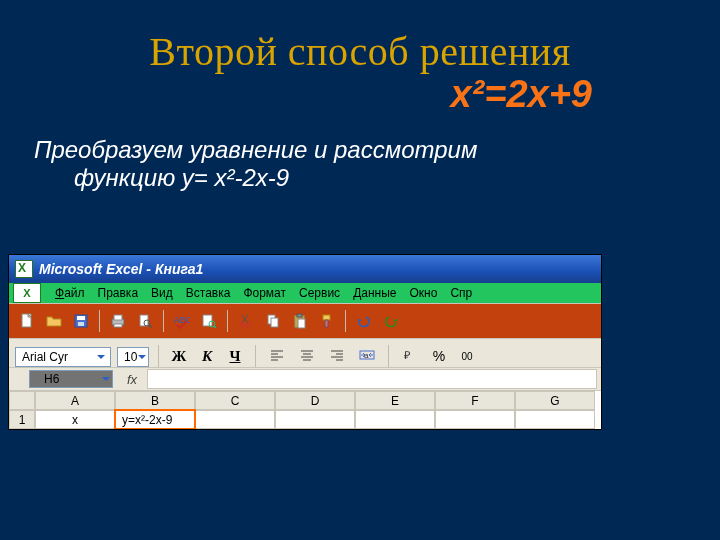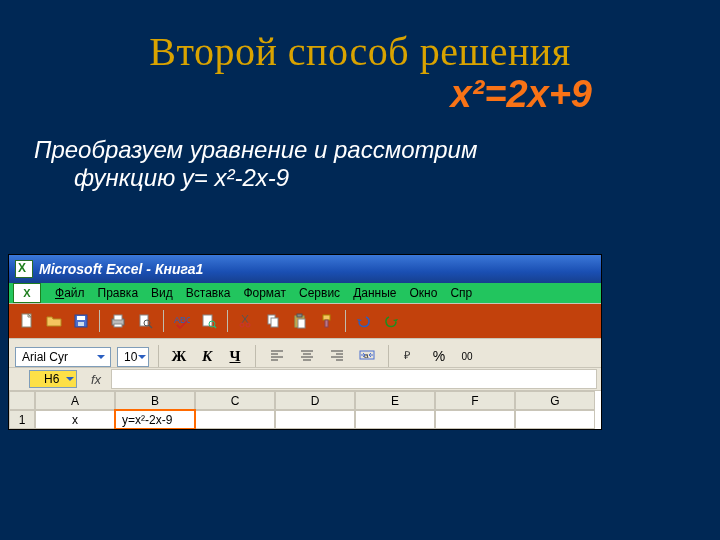--- a/index.html
+++ b/index.html
@@ -30,21 +30,21 @@
   
   .fmt{height:28px;background:#eae6d9;border-bottom:1px solid #c9c5b8;display:flex;align-items:flex-end;padding:0 6px;gap:6px;font-size:12px;}
   .combo{height:20px;background:#fff;border:1px solid #7f9db9;display:flex;align-items:center;justify-content:space-between;padding:0 2px 0 6px;box-sizing:border-box;}
   .combo .dd{width:14px;height:14px;display:flex;align-items:center;justify-content:center;}
   .combo .dd svg{width:8px;height:8px;}
   .fbtn{width:22px;height:22px;display:flex;align-items:center;justify-content:center;font:bold 15px "Times New Roman";}
   .fbtn.u{text-decoration:underline;}
 
   
   .fx{height:22px;background:#eae6d9;border-bottom:1px solid #c9c5b8;display:flex;align-items:center;padding:0;}
-  .namebox{width:48px;height:18px;background:#fde047;border:1px solid #7f9db9;margin:0 4px 0 20px;display:flex;align-items:center;justify-content:space-between;padding:0 2px 0 14px;font-size:12px;box-sizing:border-box;}
+  .namebox{width:84px;height:18px;background:#737373;border:1px solid #7f9db9;margin:0 4px 0 20px;display:flex;align-items:center;justify-content:space-between;padding:0 2px 0 14px;font-size:12px;box-sizing:border-box;}
   .fxlabel{font-style:italic;font-size:13px;padding:0 10px;color:#444;}
   .formula-input{flex:1;height:18px;background:#fff;border:1px solid #c9c5b8;margin-right:4px;}
 
   
   .grid{background:#fff;}
   .row{display:flex;}
   .hdrcell,.rownum,.cell{border:1px solid #c9c5b8;box-sizing:border-box;height:19px;font-size:12px;display:flex;align-items:center;justify-content:center;background:#e8e6da;}
   .corner{width:26px;height:19px;background:#e8e6da;border:1px solid #c9c5b8;box-sizing:border-box;}
   .hdrcell{width:80px;}
   .rownum{width:26px;}

